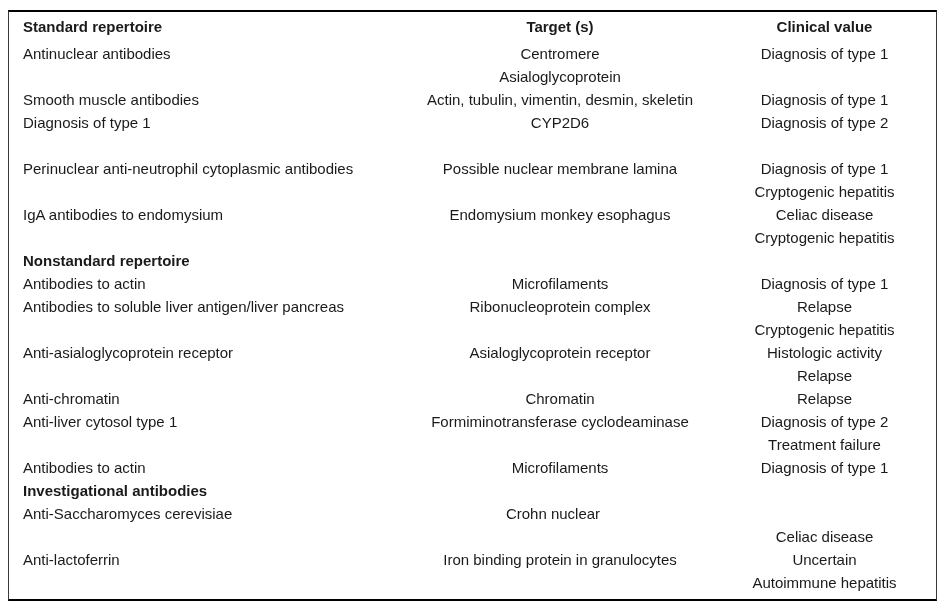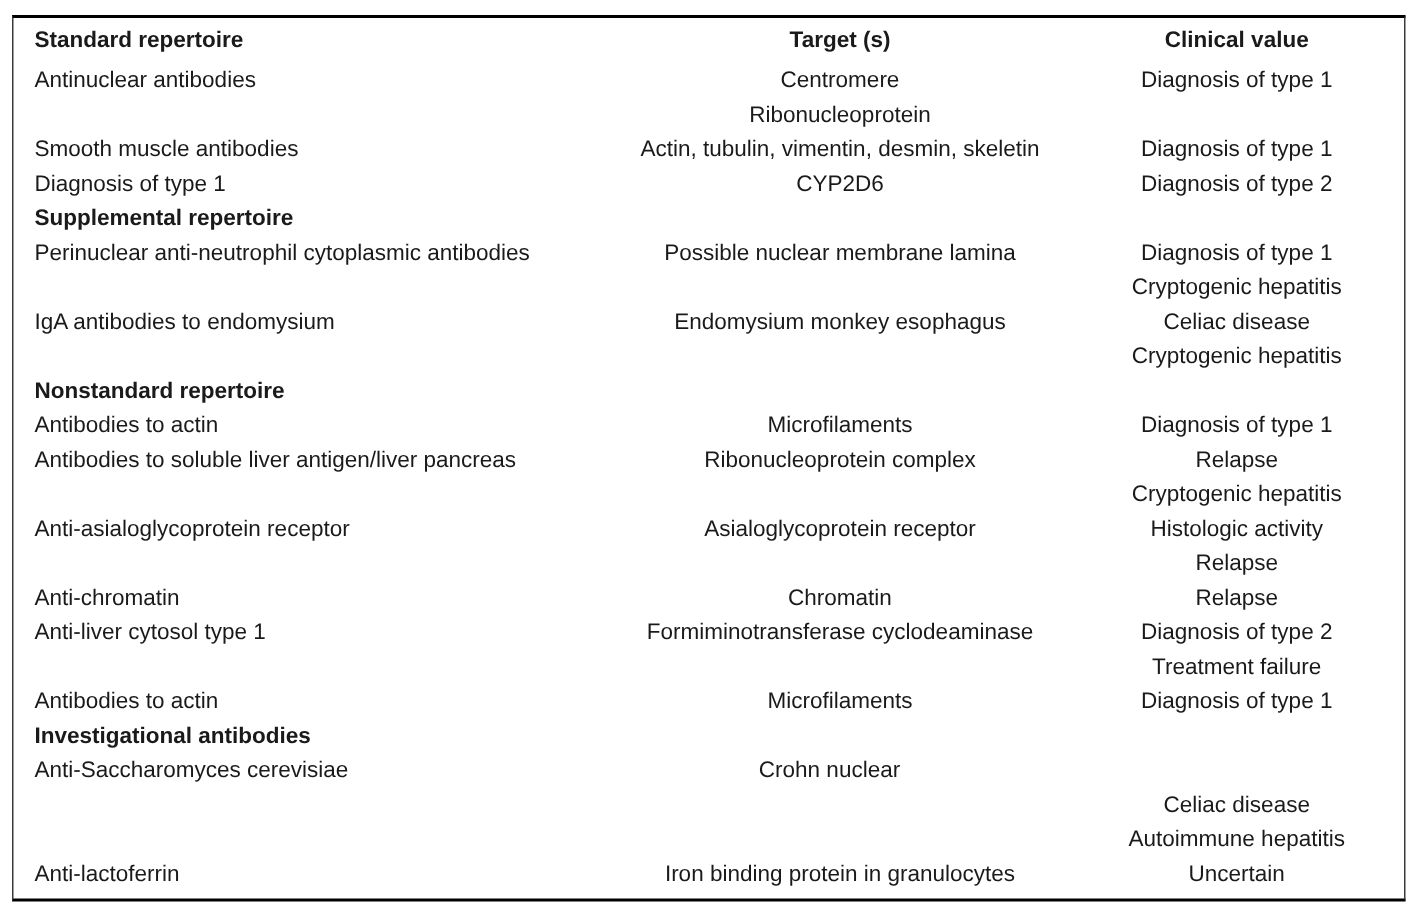--- a/index.html
+++ b/index.html
@@ -53,35 +53,34 @@
     <div class="c3">Clinical value</div>
   </div>
   <div id="table-body">
       <div class="row">
     <div class="c1">Antinuclear antibodies</div>
     <div class="c2">Centromere</div>
     <div class="c3">Diagnosis of type 1</div>
   </div>
       <div class="row">
     <div class="c1"></div>
-    <div class="c2">Ribonucleoprotein</div>
+    <div class="c2">Asialoglycoprotein</div>
     <div class="c3"></div>
   </div>
       <div class="row">
     <div class="c1">Smooth muscle antibodies</div>
     <div class="c2">Actin, tubulin, vimentin, desmin, skeletin</div>
     <div class="c3">Diagnosis of type 1</div>
   </div>
       <div class="row">
     <div class="c1">Diagnosis of type 1</div>
     <div class="c2">CYP2D6</div>
     <div class="c3">Diagnosis of type 2</div>
   </div>
       <div class="row section">
-    <div class="c1">Supplemental repertoire</div>
     <div class="c2"></div>
     <div class="c3"></div>
   </div>
       <div class="row">
     <div class="c1">Perinuclear anti-neutrophil cytoplasmic antibodies</div>
     <div class="c2">Possible nuclear membrane lamina</div>
     <div class="c3">Diagnosis of type 1</div>
   </div>
       <div class="row">
     <div class="c1"></div>
@@ -156,23 +155,23 @@
       <div class="row">
     <div class="c1">Anti-Saccharomyces cerevisiae</div>
     <div class="c3">Crohn nuclear</div>
   </div>
       <div class="row">
     <div class="c1"></div>
     <div class="c2"></div>
     <div class="c3">Celiac disease</div>
   </div>
       <div class="row">
+    <div class="c1">Anti-lactoferrin</div>
+    <div class="c2">Iron binding protein in granulocytes</div>
+    <div class="c3">Uncertain</div>
+  </div>
+      <div class="row">
     <div class="c1"></div>
     <div class="c2"></div>
     <div class="c3">Autoimmune hepatitis</div>
-  </div>
-      <div class="row">
-    <div class="c1">Anti-lactoferrin</div>
-    <div class="c2">Iron binding protein in granulocytes</div>
-    <div class="c3">Uncertain</div>
   </div>
     </div>
 </div>
 
 </body></html>

